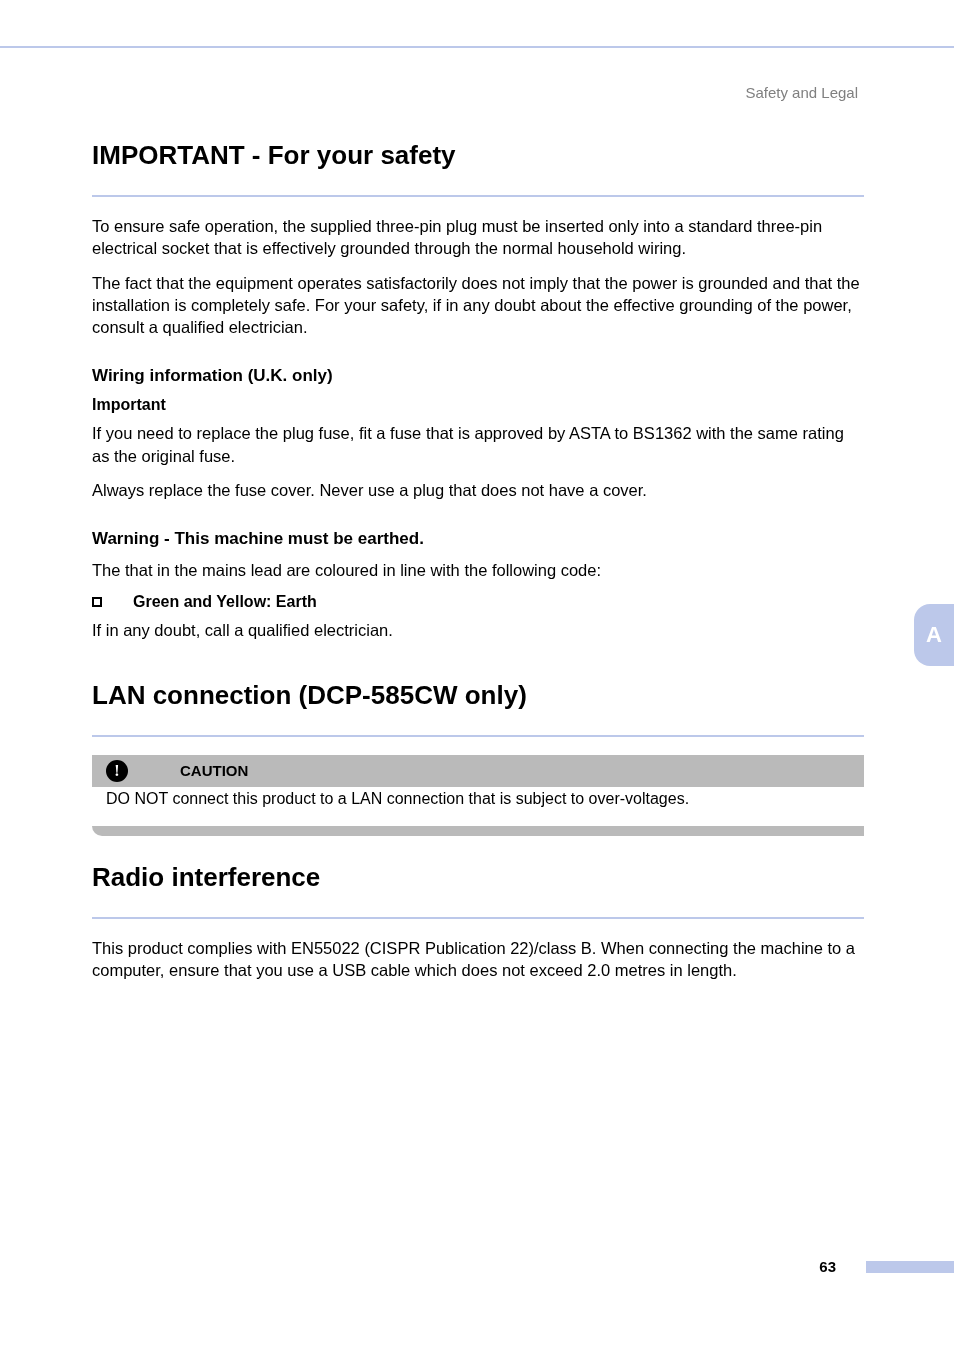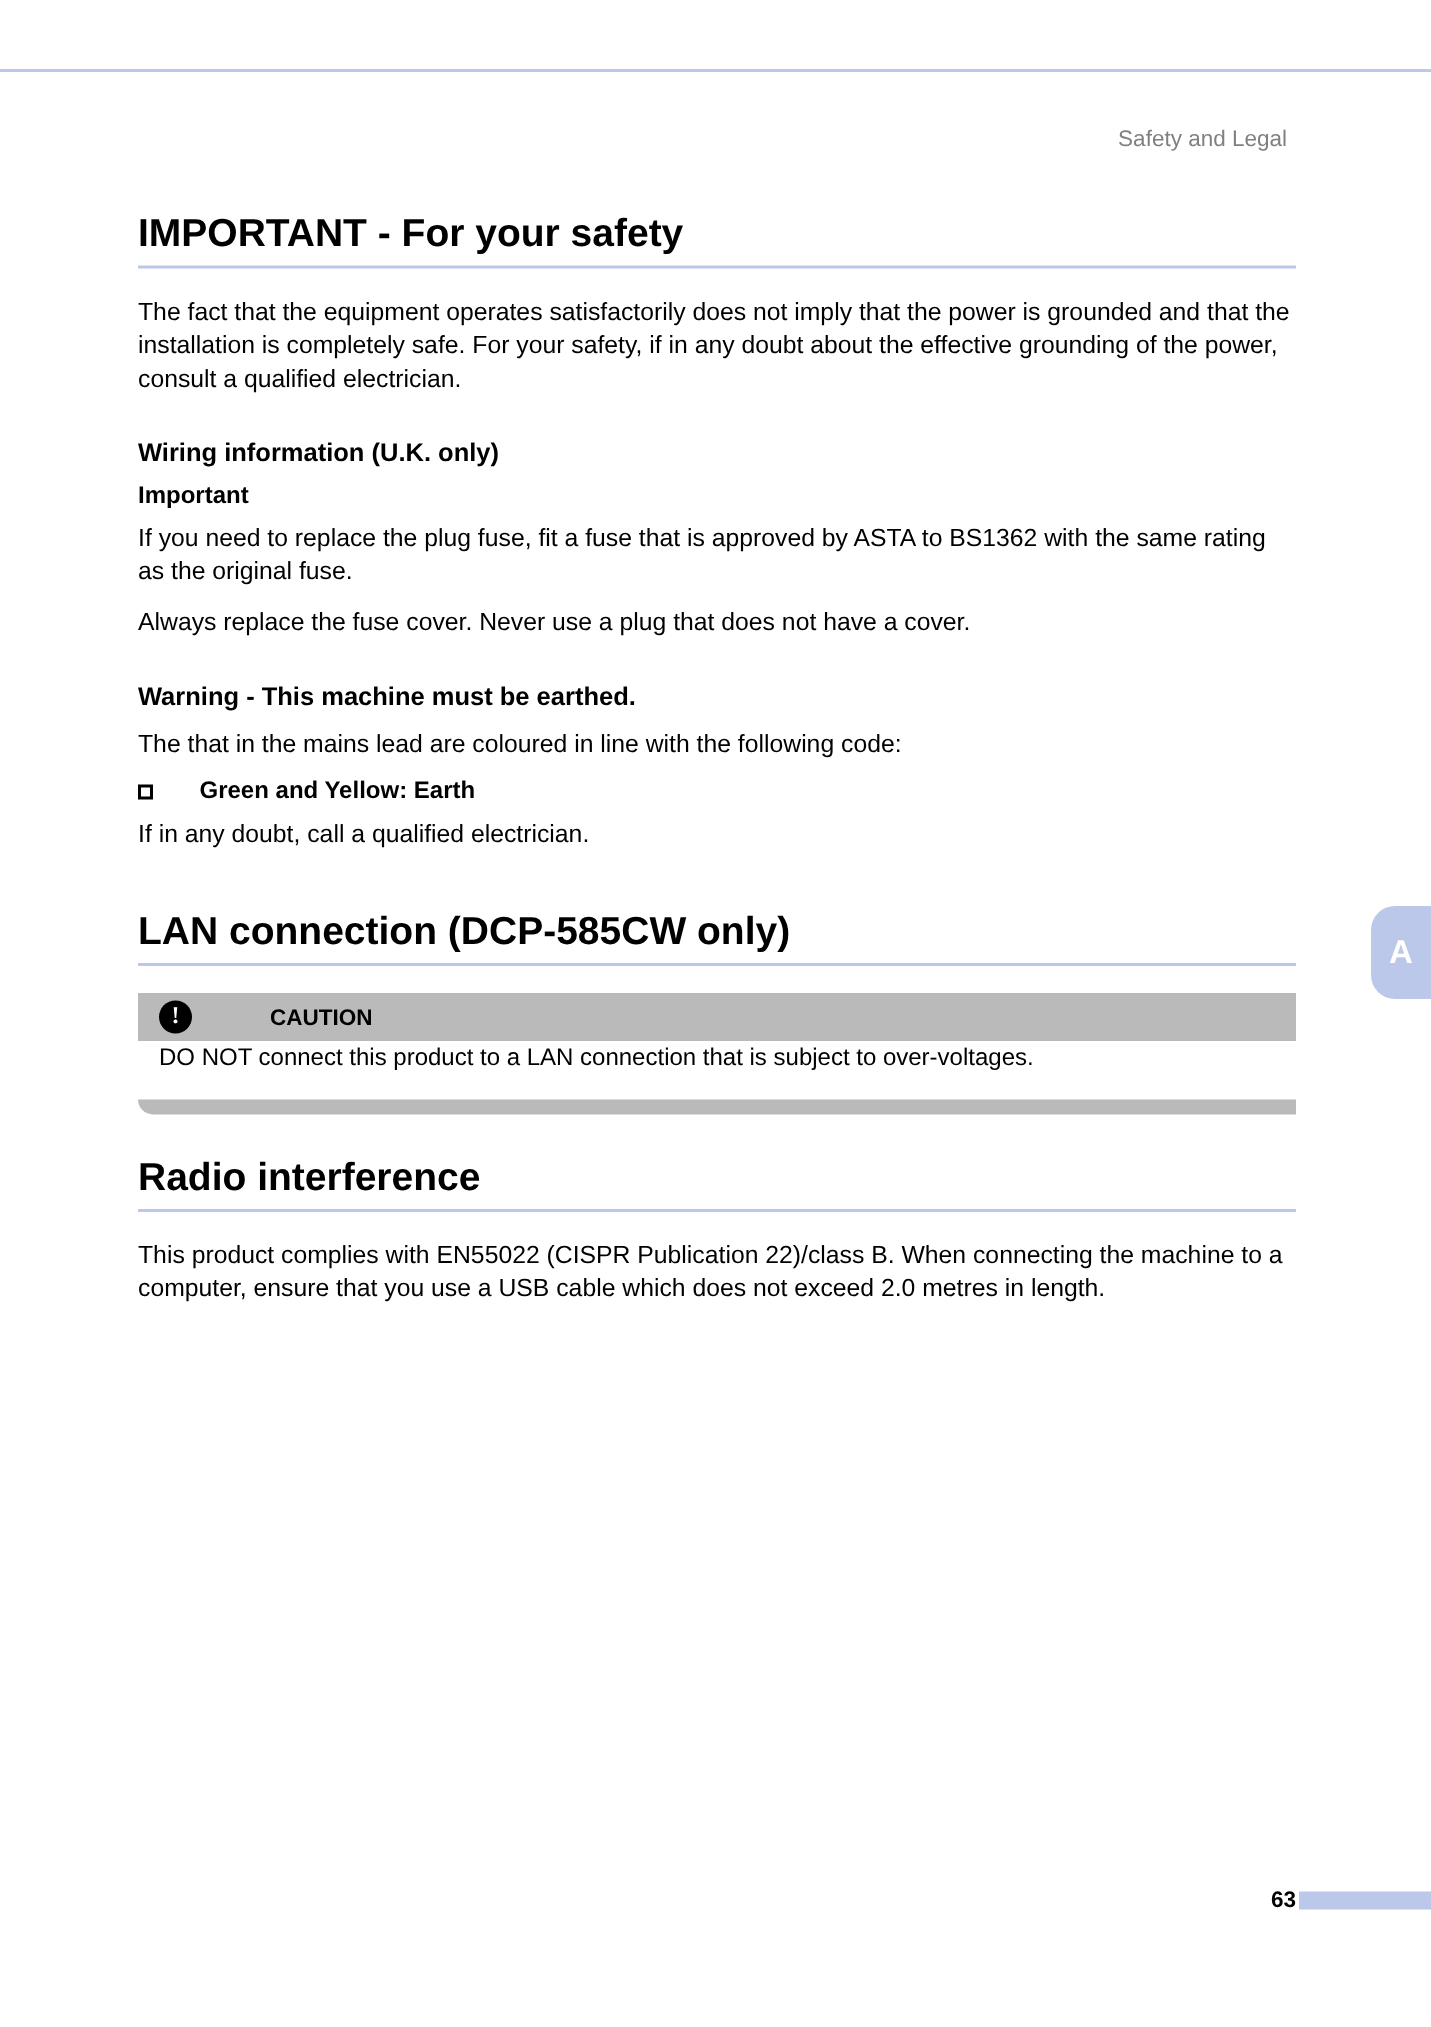--- a/index.html
+++ b/index.html
@@ -32,21 +32,21 @@
     .content {
       position: absolute;
       top: 140px;
       left: 92px;
       width: 772px;
     }
     h2.section-title {
       font-size: 26px;
       font-weight: bold;
       color: #000;
-      padding-bottom: 6px;
+      padding-bottom: 24px;
       border-bottom: 2px solid #bcc8ea;
       margin-bottom: 18px;
     }
     p.body {
       font-size: 16.5px;
       color: #000;
       line-height: 1.35;
       margin-bottom: 12px;
     }
     h3.sub {
@@ -139,21 +139,21 @@
     .page-num-bar {
       position: absolute;
       right: 0;
       bottom: 78px;
       width: 88px;
       height: 12px;
       background: #bcc8ea;
     }
     .page-num-text {
       position: absolute;
-      right: 90px;
+      right: 118px;
       bottom: 76px;
       font-size: 15px;
       font-weight: bold;
       color: #000;
       z-index: 2;
     }
   </style>
 </head>
 <body>
 
@@ -161,20 +161,21 @@
   <div class="top-rule"></div>
   <div class="header-text">Safety and Legal</div>
 
   <div class="side-tab">
     <span>A</span>
   </div>
 
   <div class="content">
 
     <h2 class="section-title">IMPORTANT - For your safety</h2>
+    <p class="body">To ensure safe operation, the supplied three-pin plug must be inserted only into a standard three-pin electrical socket that is effectively grounded through the normal household wiring.</p>
     <p class="body">The fact that the equipment operates satisfactorily does not imply that the power is grounded and that the installation is completely safe. For your safety, if in any doubt about the effective grounding of the power, consult a qualified electrician.</p>
 
     <h3 class="sub">Wiring information (U.K. only)</h3>
     <h4 class="sub2">Important</h4>
     <p class="body">If you need to replace the plug fuse, fit a fuse that is approved by ASTA to BS1362 with the same rating as the original fuse.</p>
     <p class="body">Always replace the fuse cover. Never use a plug that does not have a cover.</p>
 
     <h3 class="sub">Warning - This machine must be earthed.</h3>
     <p class="body">The that in the mains lead are coloured in line with the following code:</p>
 

